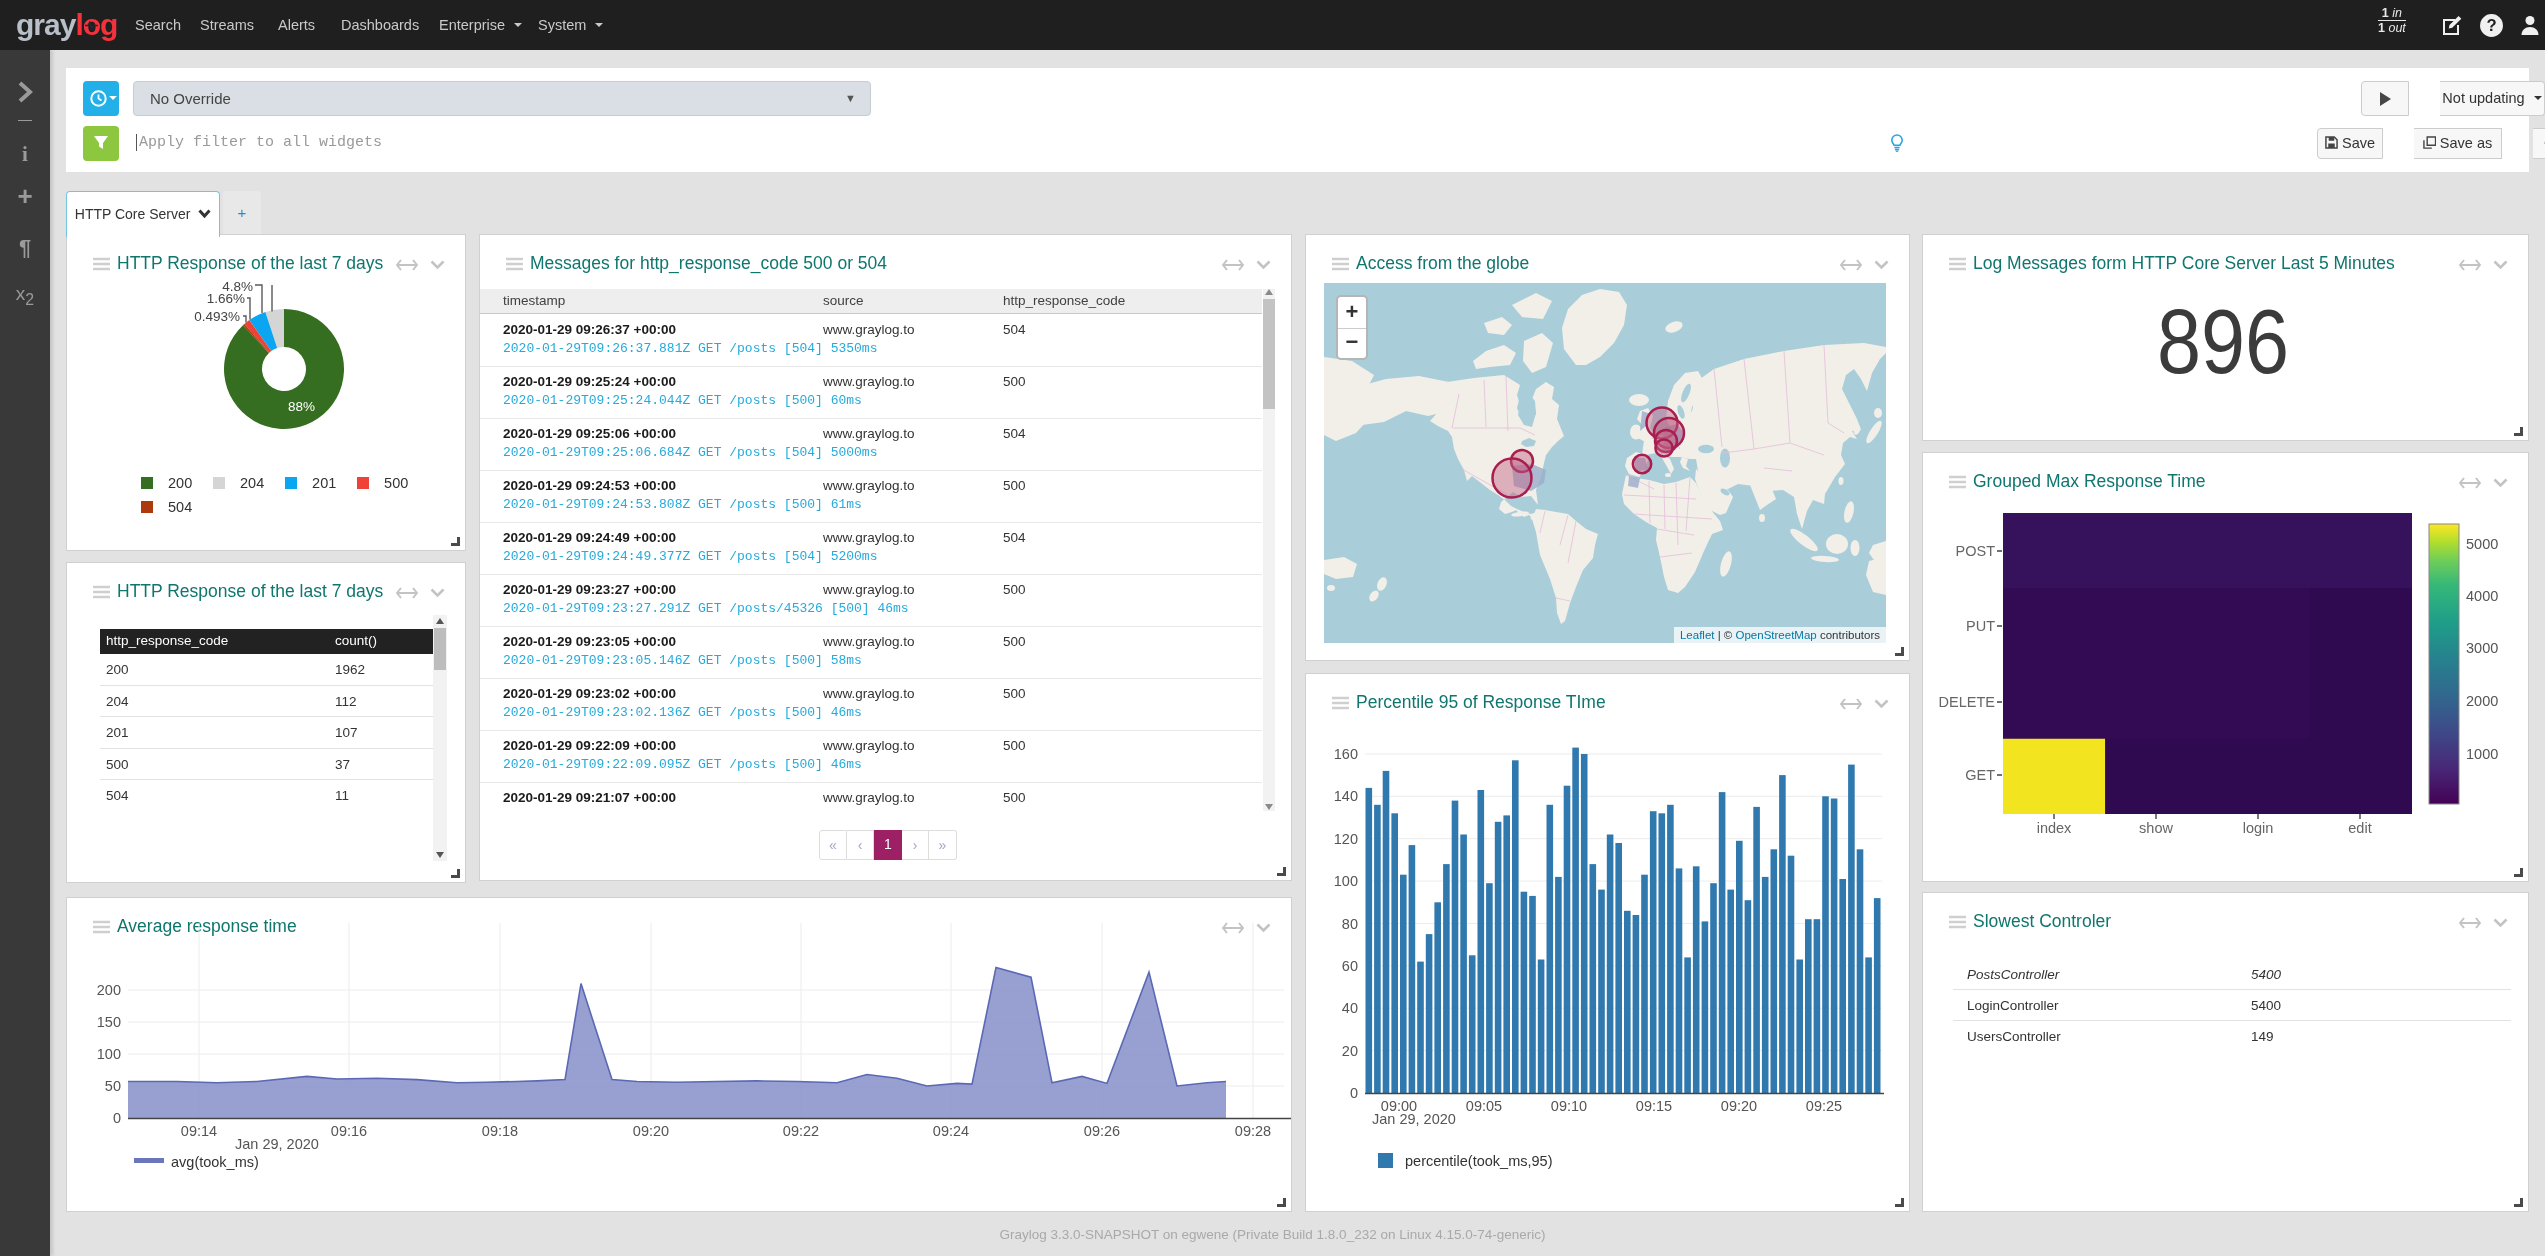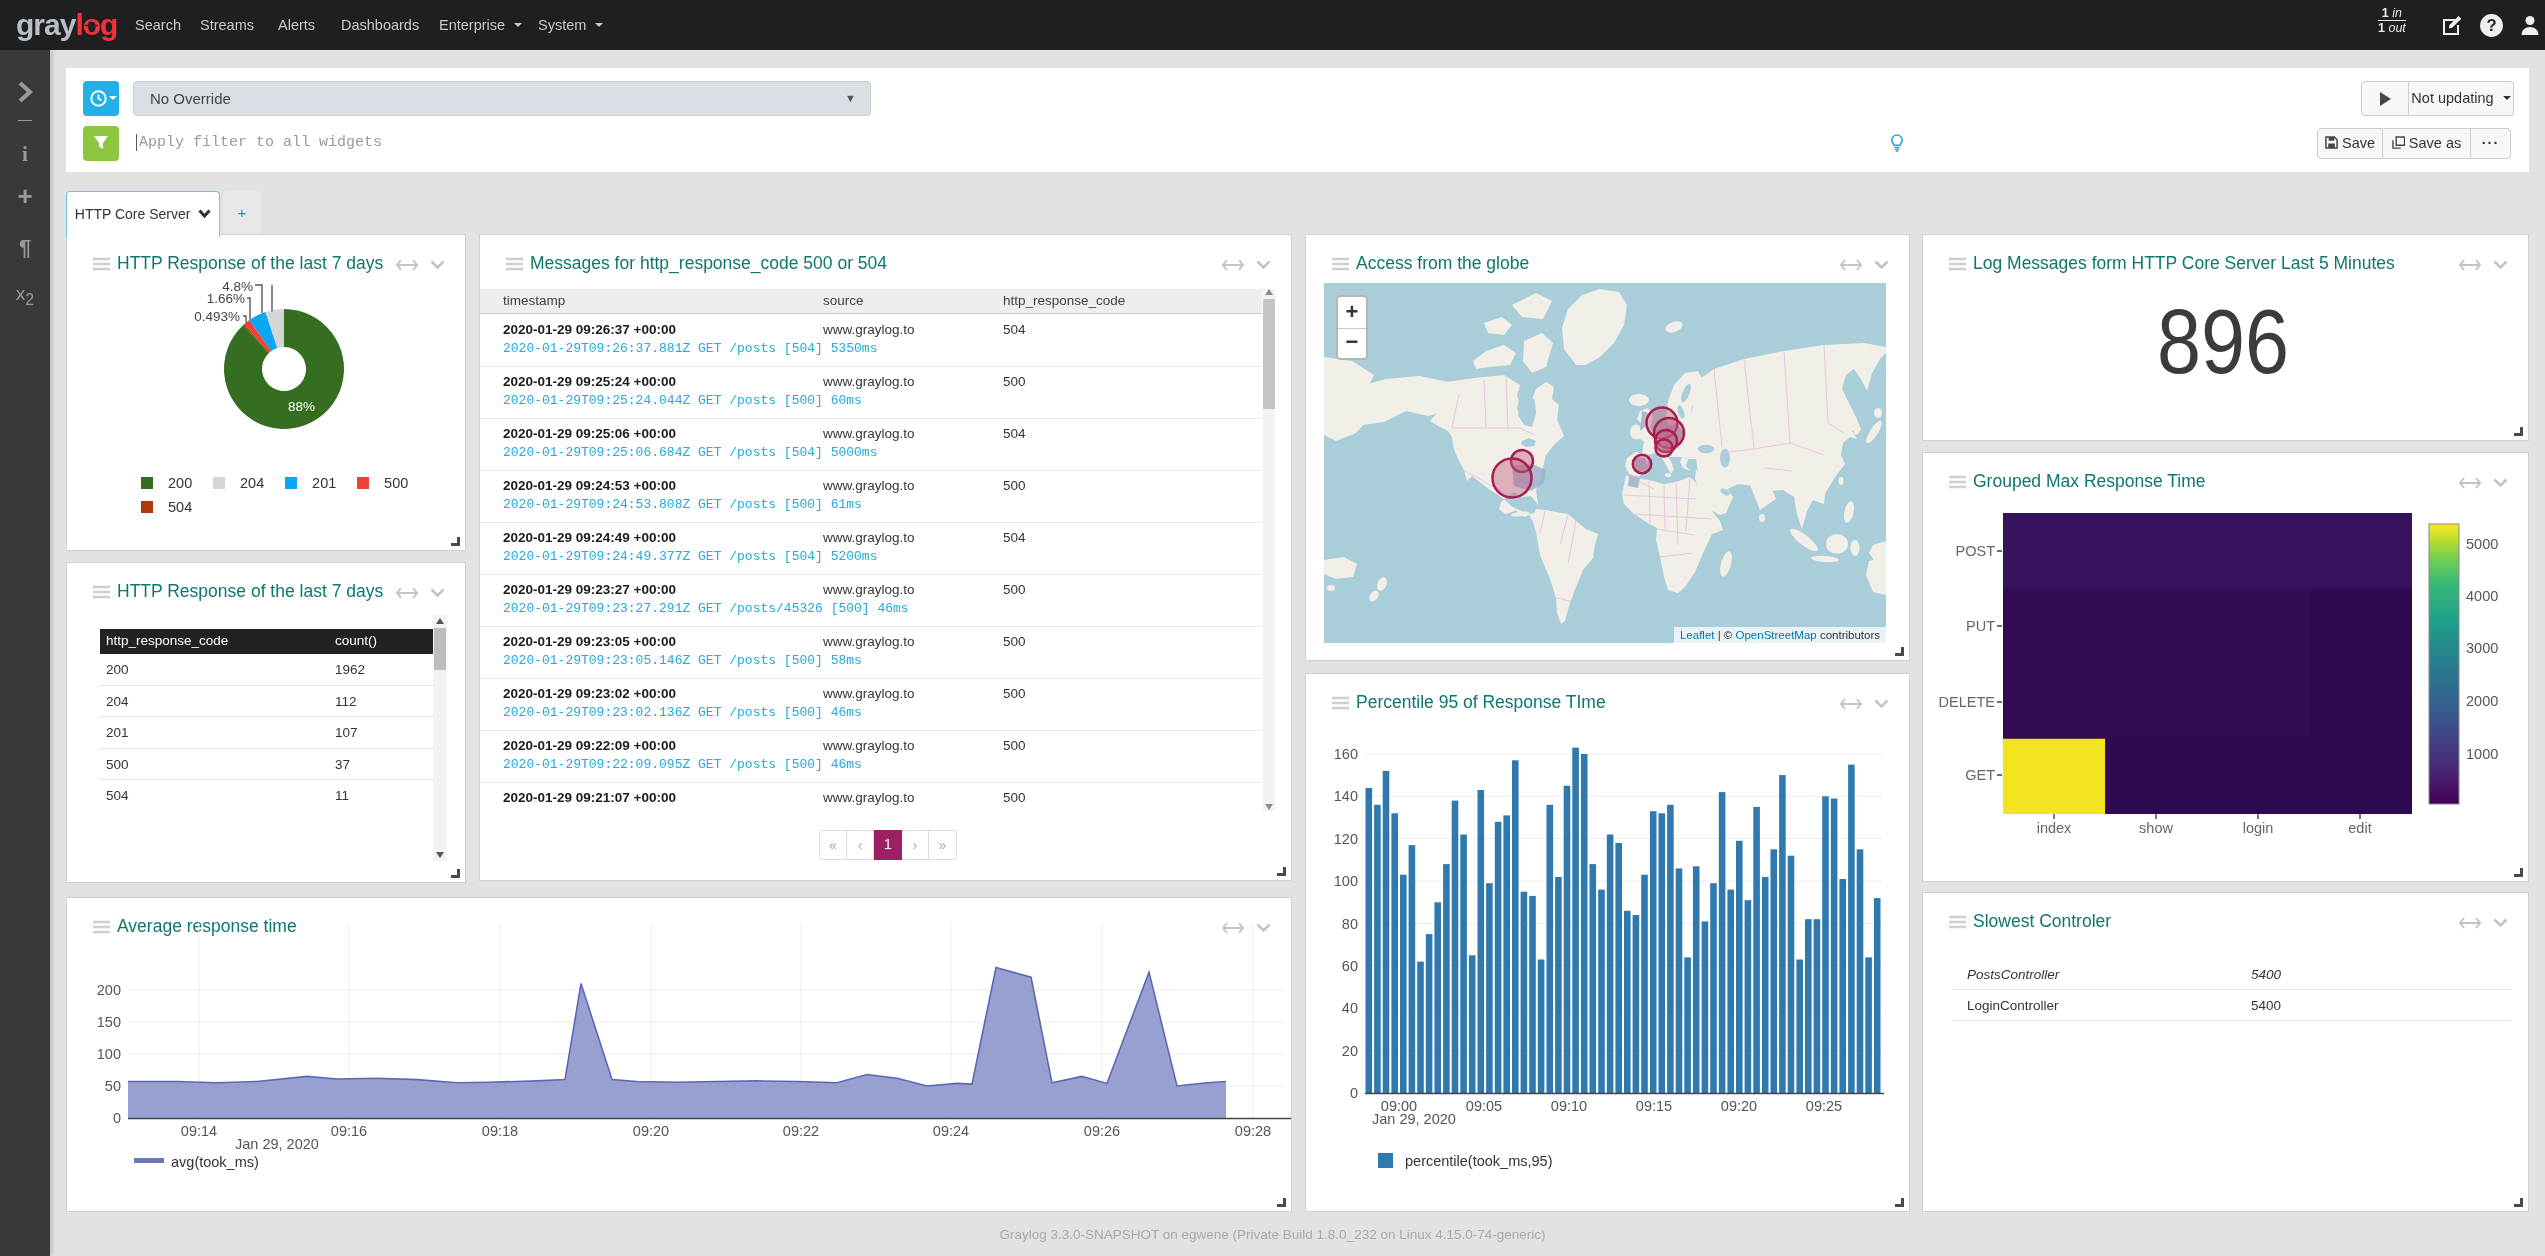--- a/index.html
+++ b/index.html
@@ -15,21 +15,21 @@
 .caret { display:inline-block; width:0; height:0; border-left:4px solid transparent; border-right:4px solid transparent; border-top:4px solid #c9c9c9; vertical-align:middle; margin-left:5px; margin-top:-2px;}
 
 #sidebar { position:absolute; left:0; top:50px; width:50px; height:1206px; background:#393939; z-index:25; box-shadow:3px 0 3px rgba(0,0,0,0.12); }
 .sbicon { position:absolute; left:0; width:50px; text-align:center; color:#9a9a9a; }
 
 #controls { position:absolute; left:66px; top:68px; width:2463px; height:104px; background:#fff; }
 #timebtn { position:absolute; left:17px; top:13px; width:36px; height:35px; background:#23b0e8; border-radius:4px; color:#fff; }
 #override { position:absolute; left:67px; top:13px; width:738px; height:35px; background:#d9dfe4; border:1px solid #c6cdd2; border-radius:4px; font-size:15px; color:#444; line-height:33px; padding-left:16px; }
 #filterbtn { position:absolute; left:17px; top:58px; width:36px; height:35px; background:#8dc63f; border-radius:4px; }
 #filterph { position:absolute; left:70px; top:66px; font-family:"Liberation Mono", monospace; font-size:15px; color:#9a9a9a; }
-.btngrp { position:absolute; display:flex; }
+.btngrp { position:absolute; display:flex;gap:31px; }
 .btn { background:#f7f7f7; border:1px solid #ccc; color:#333; font-size:14.5px; text-align:center; }
 
 #tab1 { position:absolute; left:66px; top:191px; width:154px; height:46px; background:#fff; border:1px solid #71c4e2; border-radius:4px 4px 0 0; border-bottom:none; font-size:14px; color:#333; line-height:44px; text-align:center; z-index:5;}
 #tab2 { position:absolute; left:223px; top:191px; width:38px; height:46px; background:#e8e8e8; border-radius:4px 4px 0 0; color:#1f8dd6; font-size:15px; line-height:44px; text-align:center; }
 
 .widget { position:absolute; background:#fff; border:1px solid #d0d0d0; }
 .wtitle { position:absolute; left:26px; top:18px; font-size:17.5px; color:#0f766e; }
 .burger { display:inline-block; vertical-align:-2px; margin-right:7px; }
 .wicons { position:absolute; right:20px; top:22px; }
 .rsz { position:absolute; right:5px; bottom:4px; width:9px; height:9px; border-right:3px solid #4a4a4a; border-bottom:3px solid #4a4a4a; }
@@ -635,17 +635,21 @@
       </svg></div>
   <div style="position:absolute; left:30px; top:66px; width:558px; font-size:13.5px; color:#333;">
     <div style="height:31px; position:relative; border-bottom:1px solid #e3e3e3;font-style:italic;">
         <span style="position:absolute;left:14px;top:8px;">PostsController</span>
         <span style="position:absolute;left:298px;top:8px;">5400</span>
       </div>
     <div style="height:31px; position:relative; border-bottom:1px solid #e3e3e3;">
         <span style="position:absolute;left:14px;top:8px;">LoginController</span>
         <span style="position:absolute;left:298px;top:8px;">5400</span>
       </div>
+    <div style="height:31px; position:relative;">
+        <span style="position:absolute;left:14px;top:8px;">UsersController</span>
+        <span style="position:absolute;left:298px;top:8px;">149</span>
+      </div>
   </div>
   <div class="rsz"></div>
 </div>
 
 <div id="footer">Graylog 3.3.0-SNAPSHOT on egwene (Private Build 1.8.0_232 on Linux 4.15.0-74-generic)</div>
 
 </body></html>

